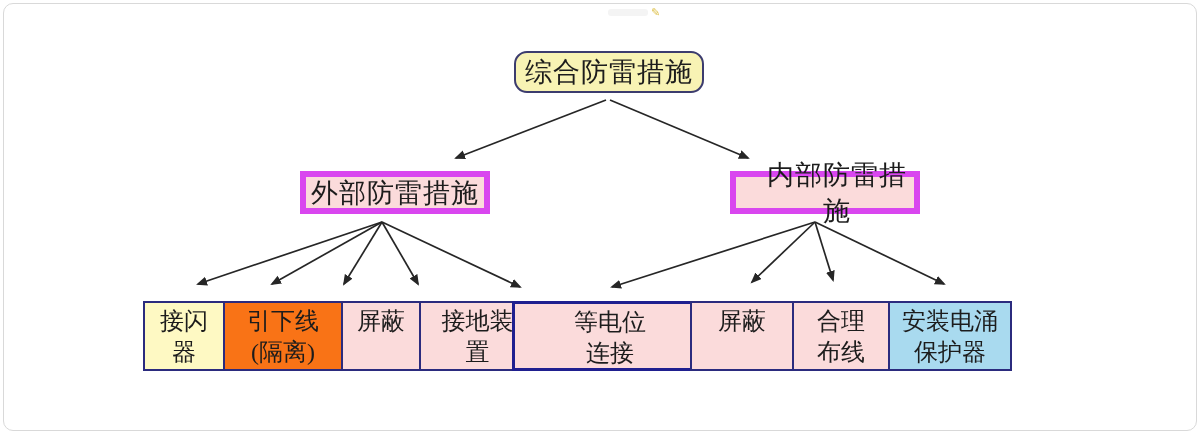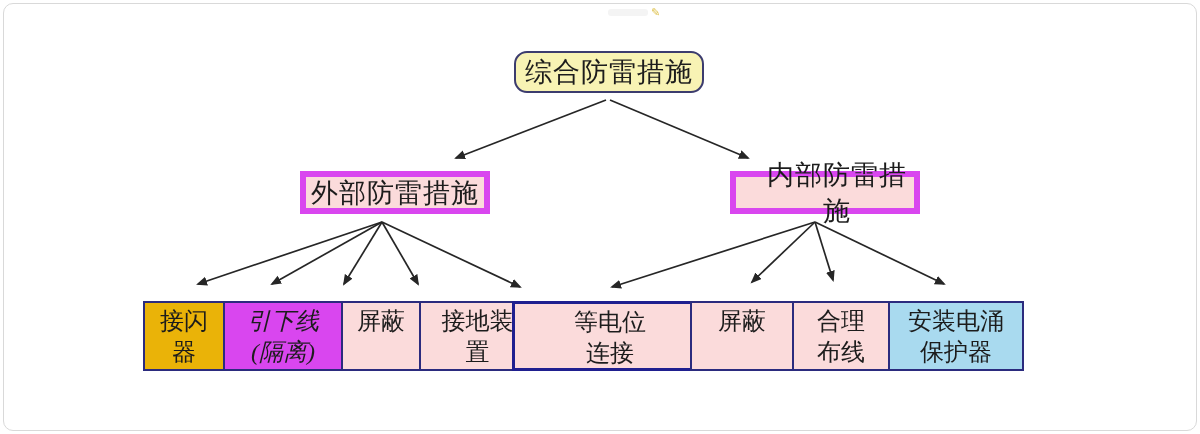--- a/index.html
+++ b/index.html
@@ -55,21 +55,21 @@
     align-items: flex-start;
     padding-top: 3px;
   }
   .leaf-0 { left: 143px; width: 82px;  }
   .leaf-1 { left: 223px; width: 120px; }
   .leaf-2 { left: 341px; width: 80px;  }
   .leaf-3 { left: 419px; width: 117px;  }
   .leaf-4 { left: 512px; width: 196px; border-width: 3px; border-color: #1f1f8f; }
   .leaf-5 { left: 690px; width: 104px; }
   .leaf-6 { left: 792px; width: 98px;  }
-  .leaf-7 { left: 888px; width: 136px; }
+  .leaf-7 { left: 888px; width: 124px; }
   .watermark {
     position: absolute;
     left: 608px; top: 6px;
     height: 12px;
     display: flex;
     align-items: center;
     gap: 3px;
     opacity: 0.85;
   }
   .watermark .smudge {
@@ -117,24 +117,24 @@
     <span class="smudge"></span>
     <span class="wm-icon">✎</span>
   </div>
 
   <div class="node root-node" style="background-color: rgb(248, 243, 180); border-radius: 13px;">综合防雷措施</div>
 
   <div class="node branch-node branch-external" style="background-color: rgb(251, 219, 219);">外部防雷措施</div>
 
   <div class="node branch-node branch-internal" style="background-color: rgb(251, 219, 219);">内部防雷措施</div>
 
-  <div class="node leaf-node leaf-0" style="background-color: #eab308;">接闪
+  <div class="node leaf-node leaf-0" style="background-color: #fef9c3;">接闪
 器</div>
 
-  <div class="node leaf-node leaf-1" style="background-color: #d946ef; font-style: italic;">引下线
+  <div class="node leaf-node leaf-1" style="background-color: #f97316;">引下线
 (隔离)</div>
 
   <div class="node leaf-node leaf-2" style="background-color: rgb(251, 219, 219);">屏蔽</div>
 
   <div class="node leaf-node leaf-3" style="background-color: rgb(251, 219, 219);">接地装
 置</div>
 
   <div class="node leaf-node leaf-4" style="background-color: rgb(251, 219, 219);">等电位
 连接</div>
 

